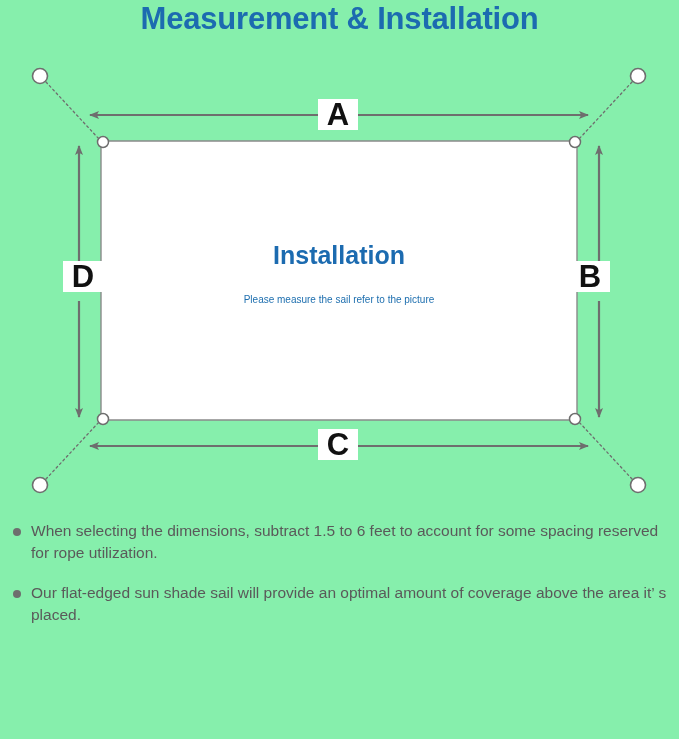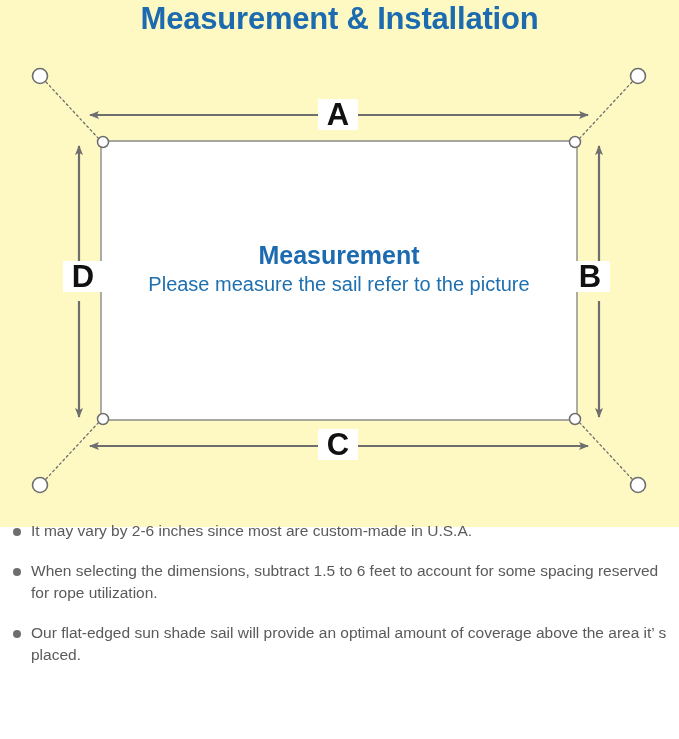--- a/index.html
+++ b/index.html
@@ -10,22 +10,22 @@
   body {
     width: 679px;
     height: 739px;
     font-family: "Liberation Sans", sans-serif;
     position: relative;
     overflow: hidden;
   }
   #page {
     position: relative;
     width: 679px;
-    height: 527px;
-    background: #fef9c3;
+    height: 739px;
+    background: #86efac;
   }
 
   
   .title {
     position: absolute;
     left: 0;
     top: 0;
     width: 679px;
     text-align: center;
     font-size: 31px;
@@ -70,22 +70,22 @@
     width: 478px;
     text-align: center;
   }
   .center-title {
     font-size: 25px;
     font-weight: bold;
     color: #1C6BB0;
     line-height: 32px;
   }
   .center-sub {
-    margin-top: 3px;
-    font-size: 20px;
+    margin-top: 19px;
+    font-size: 10px;
     font-weight: normal;
     color: #1E6FAF;
     line-height: 20px;
   }
 
   
   .notes {
     position: absolute;
     left: 0;
     top: 520px;
@@ -172,30 +172,26 @@
         <line x1="599" y1="259" x2="599" y2="375"></line>
       </g>
     </svg>
 
     <div class="label-letter" id="label-A">A</div>
     <div class="label-letter" id="label-B">B</div>
     <div class="label-letter" id="label-C">C</div>
     <div class="label-letter" id="label-D">D</div>
 
     <div class="center-block">
-      <div class="center-title">Measurement</div>
+      <div class="center-title">Installation</div>
       <div class="center-sub">Please measure the sail refer to the picture</div>
     </div>
   </div>
 
   <div class="notes">
-    <div class="note">
-      <span class="dot"></span>
-      <span class="txt">It may vary by 2-6 inches since most are custom-made in U.S.A.</span>
-    </div>
     <div class="note">
       <span class="dot"></span>
       <span class="txt">When selecting the dimensions, subtract 1.5 to 6 feet to account for some spacing reserved for rope utilization.</span>
     </div>
     <div class="note">
       <span class="dot"></span>
       <span class="txt">Our flat-edged sun shade sail will provide an optimal amount of coverage above the area it’ s placed.</span>
     </div>
   </div>
 

